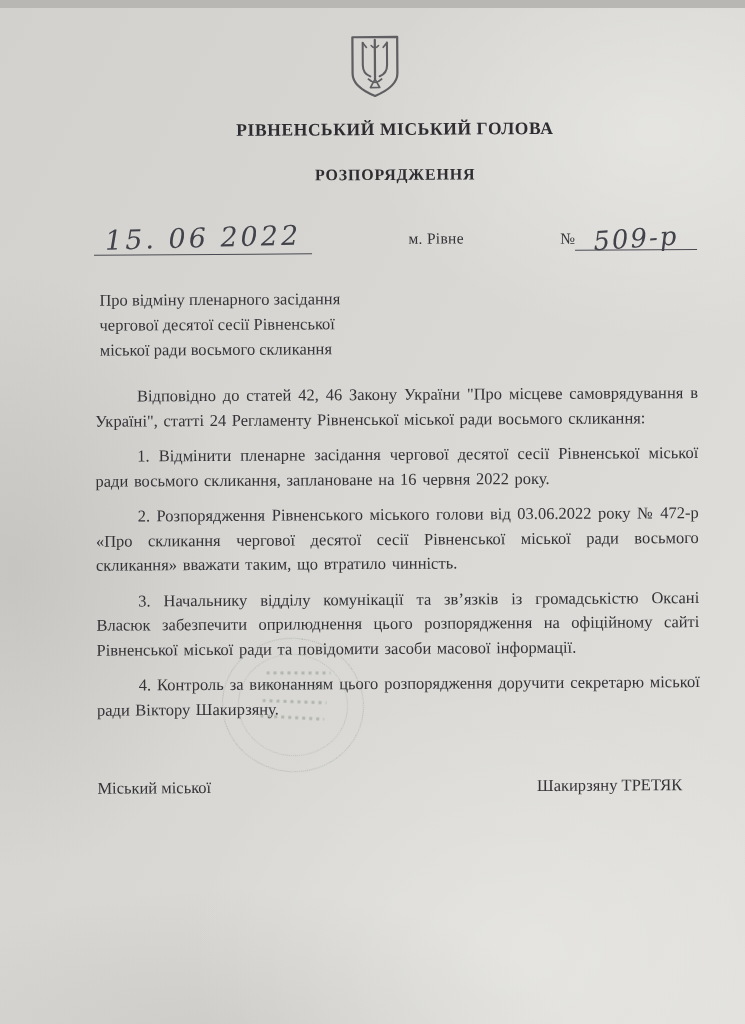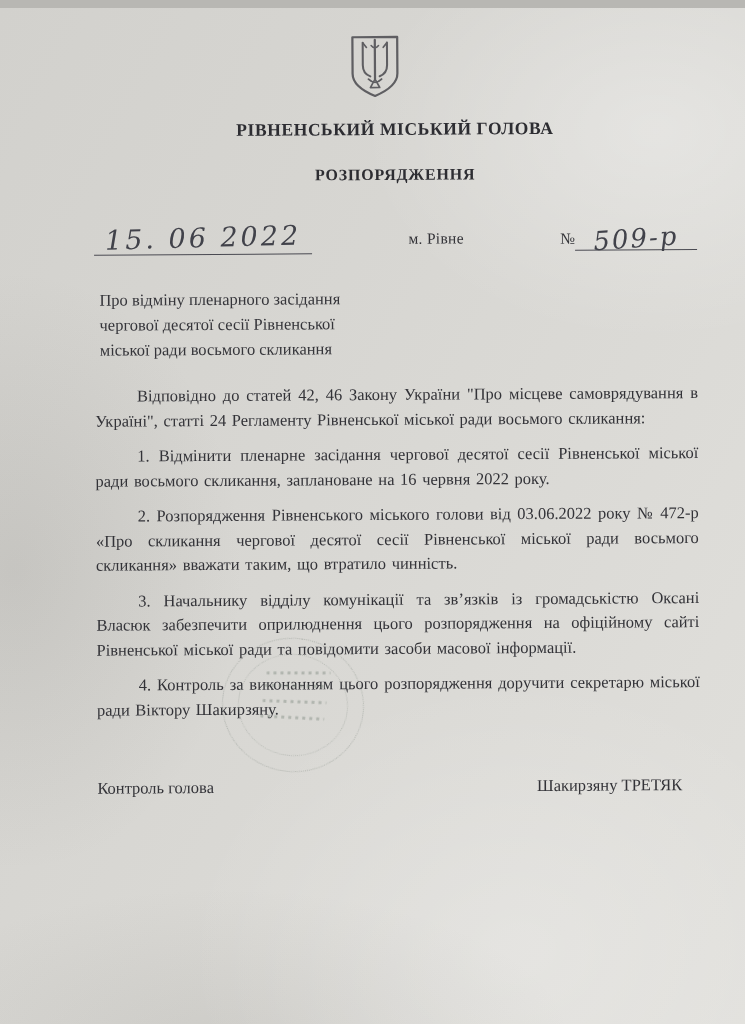--- a/index.html
+++ b/index.html
@@ -212,21 +212,21 @@
 
     <div class="body-text">
       <p>Відповідно до статей 42, 46 Закону України "Про місцеве самоврядування в Україні", статті 24 Регламенту Рівненської міської ради восьмого скликання:</p>
       <p>1. Відмінити пленарне засідання чергової десятої сесії Рівненської міської ради восьмого скликання, заплановане на 16 червня 2022 року.</p>
       <p>2. Розпорядження Рівненського міського голови від 03.06.2022 року № 472-р «Про скликання чергової десятої сесії Рівненської міської ради восьмого скликання» вважати таким, що втратило чинність.</p>
       <p>3. Начальнику відділу комунікації та зв’язків із громадськістю Оксані Власюк забезпечити оприлюднення цього розпорядження на офіційному сайті Рівненської міської ради та повідомити засоби масової інформації.</p>
       <p>4. Контроль за виконанням цього розпорядження доручити секретарю міської ради Віктору Шакирзяну.</p>
     </div>
 
     <div class="signature-row">
-      <span>Контроль голова</span>
+      <span>Міський міської</span>
       <span>Шакирзяну ТРЕТЯК</span>
     </div>
   </div>
 
   <div class="stamp">
     <div class="inner"></div>
     <div class="scribble s4"></div>
     <div class="scribble s1"></div>
     <div class="scribble s2"></div>
     <div class="scribble s3"></div>

